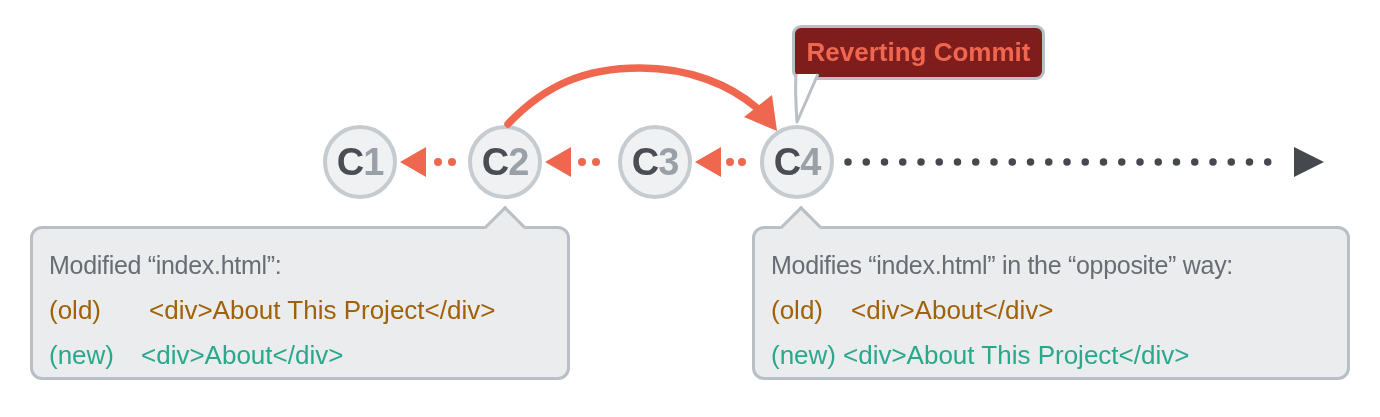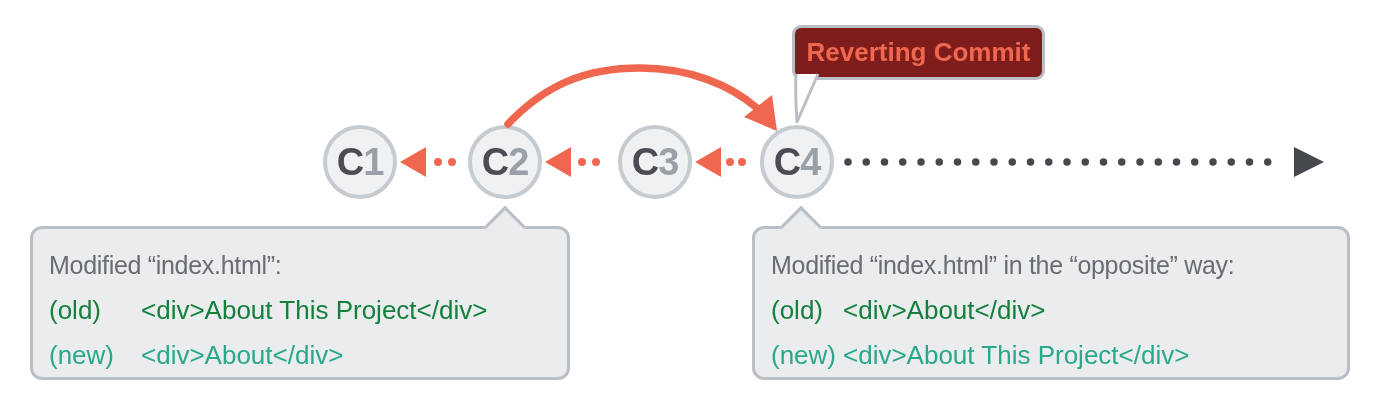--- a/index.html
+++ b/index.html
@@ -51,21 +51,21 @@
     box-sizing:border-box;
   }
   .callout .heading{
     height:45px;display:flex;align-items:center;
     color:#686d73;font-size:25px;letter-spacing:-0.3px;
     position:relative;z-index:1;
   }
   .callout .row{height:45px;display:flex;align-items:center;position:relative;z-index:1;}
   .callout .lbl{display:inline-block;width:92px;flex:0 0 92px;}
   .callout.right .lbl{width:72px;flex:0 0 72px;}
-  .row.old{color:#15803d;}
+  .row.old{color:#a16207;gap:8px;}
   .row.new{color:#2aa88c;}
 </style>
 </head>
 <body>
 
 <div class="stage">
 
   <svg class="layer" width="1380" height="417" viewBox="0 0 1380 417">
 
     <g>
@@ -124,21 +124,21 @@
       <span class="code">&lt;div&gt;About This Project&lt;/div&gt;</span>
     </div>
     <div class="row new">
       <span class="lbl">(new)</span>
       <span class="code">&lt;div&gt;About&lt;/div&gt;</span>
     </div>
   </div>
 
   <div class="callout right" style="left:752px;top:226px;width:598px;height:154px;">
     <div class="tail" style="left:31px;"></div>
-    <div class="heading">Modified “index.html” in the “opposite” way:</div>
+    <div class="heading">Modifies “index.html” in the “opposite” way:</div>
     <div class="row old">
       <span class="lbl">(old)</span>
       <span class="code">&lt;div&gt;About&lt;/div&gt;</span>
     </div>
     <div class="row new">
       <span class="lbl">(new)</span>
       <span class="code">&lt;div&gt;About This Project&lt;/div&gt;</span>
     </div>
   </div>
 

